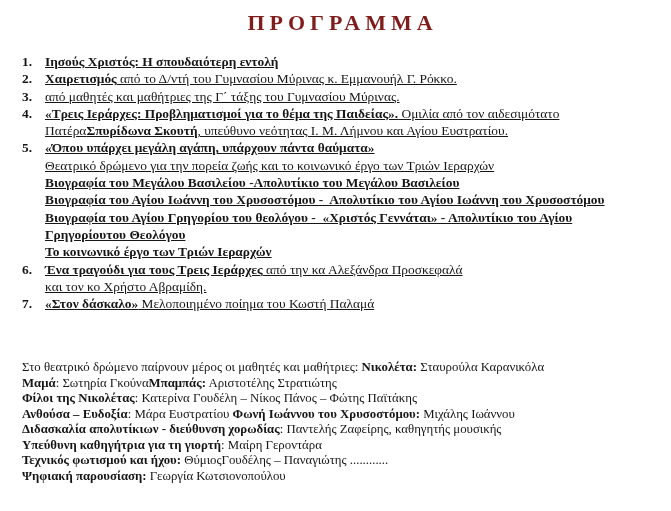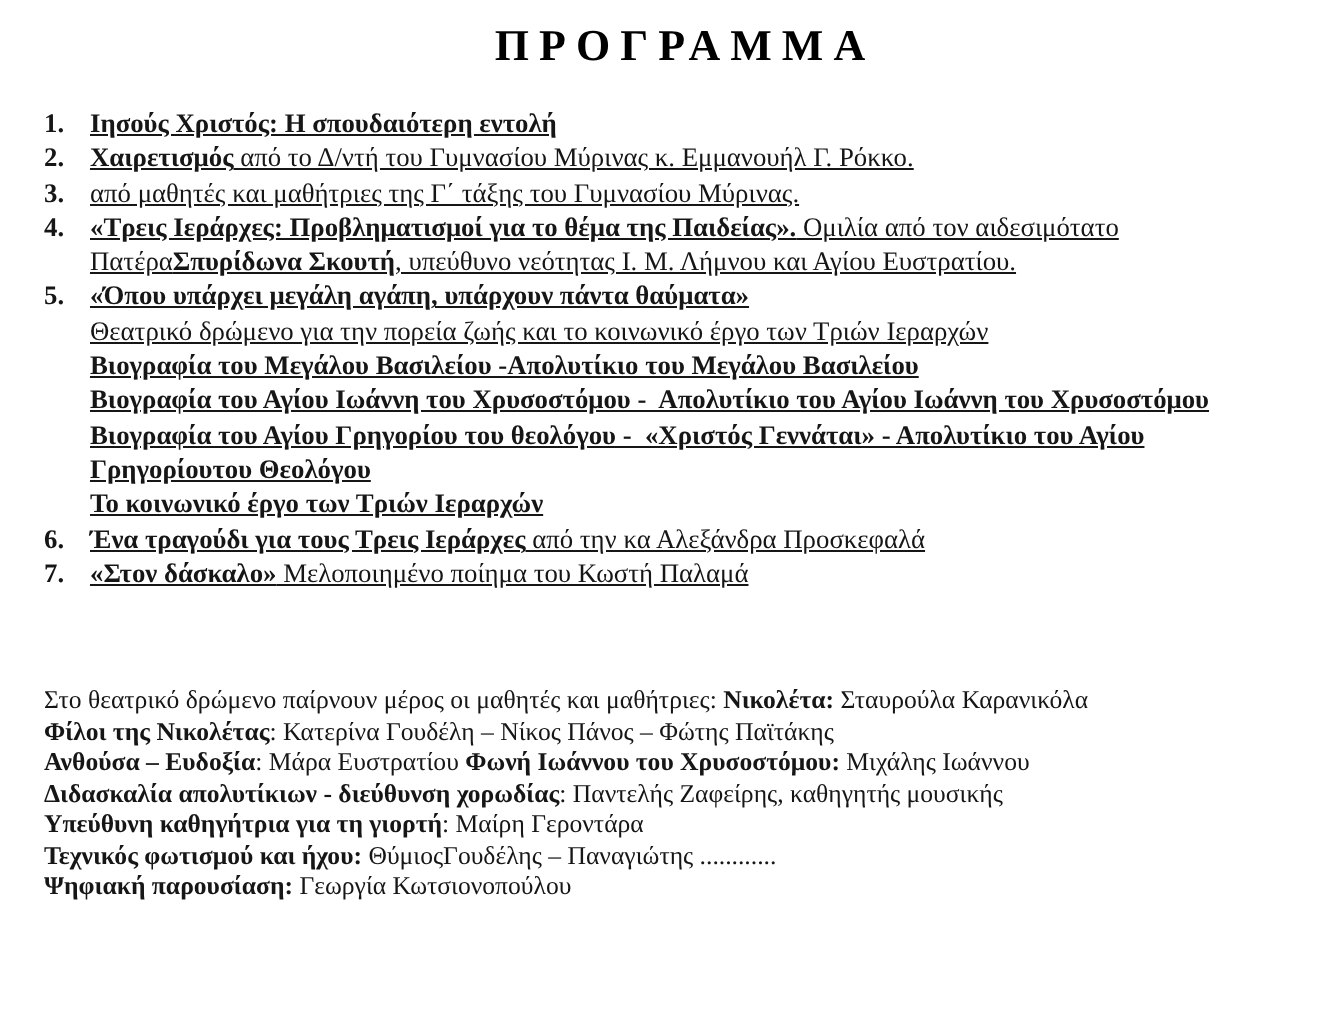--- a/index.html
+++ b/index.html
@@ -20,21 +20,21 @@
     height: 511px;
     padding: 6px 8px 0 22px;
     background: #ffffff;
   }
   .doc-title {
     text-align: center;
     font-size: 22px;
     font-weight: 700;
     letter-spacing: 5px;
     margin: 4px 0 17px 0;
-    color: #000000;
+    color: #7f1d1d;
   }
   .program-list {
     font-size: 13.4px;
     line-height: 17.3px;
   }
   .program-item {
     display: flex;
     align-items: flex-start;
   }
   .item-number {
@@ -100,32 +100,34 @@
           <div class="line"><span class="b">Βιογραφία του Αγίου Ιωάννη του Χρυσοστόμου -  Απολυτίκιο του Αγίου Ιωάννη του Χρυσοστόμου</span></div>
           <div class="line"><span class="b">Βιογραφία του Αγίου Γρηγορίου του θεολόγου -  «Χριστός Γεννάται» - Απολυτίκιο του Αγίου</span></div>
           <div class="line"><span class="b">Γρηγορίουτου Θεολόγου</span></div>
           <div class="line"><span class="b">Το κοινωνικό έργο των Τριών Ιεραρχών</span></div>
         </div>
       </div>
       <div class="program-item">
         <span class="item-number">6.</span>
         <div class="item-content">
           <div class="line"><span class="b">Ένα τραγούδι για τους Τρεις Ιεράρχες</span><span> από την κα Αλεξάνδρα Προσκεφαλά</span></div>
+          <div class="line"><span>και τον κο Χρήστο Αβραμίδη.</span></div>
         </div>
       </div>
       <div class="program-item">
         <span class="item-number">7.</span>
         <div class="item-content">
           <div class="line"><span class="b">«Στον δάσκαλο»</span><span> Μελοποιημένο ποίημα του Κωστή Παλαμά</span></div>
         </div>
       </div>
     </div>
 
   <div class="credits-block">
       <div class="line"><span>Στο θεατρικό δρώμενο παίρνουν μέρος οι μαθητές και μαθήτριες: </span><span class="b">Νικολέτα:</span><span> Σταυρούλα Καρανικόλα</span></div>
+      <div class="line"><span class="b">Μαμά</span><span>: Σωτηρία Γκούνα</span><span class="b">Μπαμπάς:</span><span> Αριστοτέλης Στρατιώτης</span></div>
       <div class="line"><span class="b">Φίλοι της Νικολέτας</span><span>: Κατερίνα Γουδέλη – Νίκος Πάνος – Φώτης Παϊτάκης</span></div>
       <div class="line"><span class="b">Ανθούσα – Ευδοξία</span><span>: Μάρα Ευστρατίου </span><span class="b">Φωνή Ιωάννου του Χρυσοστόμου:</span><span> Μιχάλης Ιωάννου</span></div>
       <div class="line"><span class="b">Διδασκαλία απολυτίκιων - διεύθυνση χορωδίας</span><span>: Παντελής Ζαφείρης, καθηγητής μουσικής</span></div>
       <div class="line"><span class="b">Υπεύθυνη καθηγήτρια για τη γιορτή</span><span>: Μαίρη Γεροντάρα</span></div>
       <div class="line"><span class="b">Τεχνικός φωτισμού και ήχου:</span><span> ΘύμιοςΓουδέλης – Παναγιώτης ............</span></div>
       <div class="line"><span class="b">Ψηφιακή παρουσίαση:</span><span> Γεωργία Κωτσιονοπούλου</span></div>
     </div>
 </div>
 
 </body></html>

